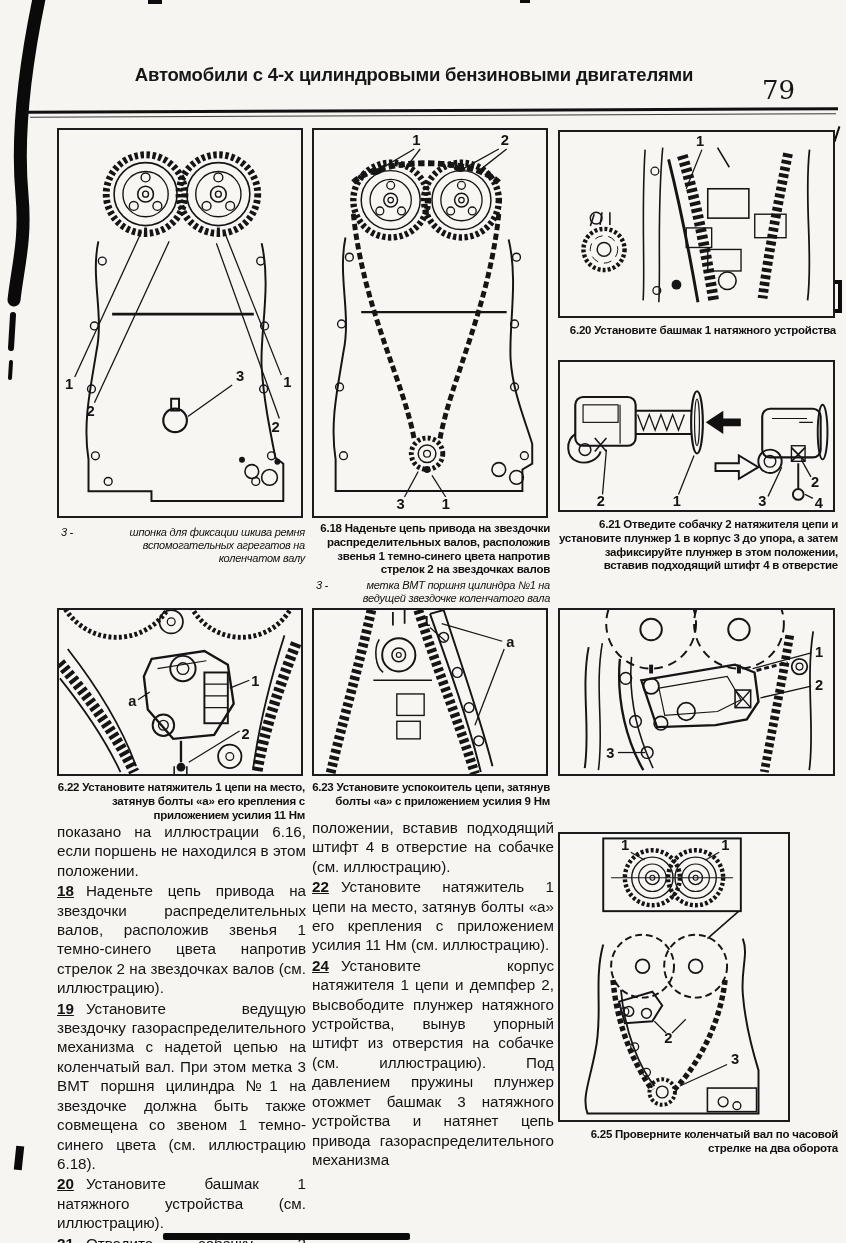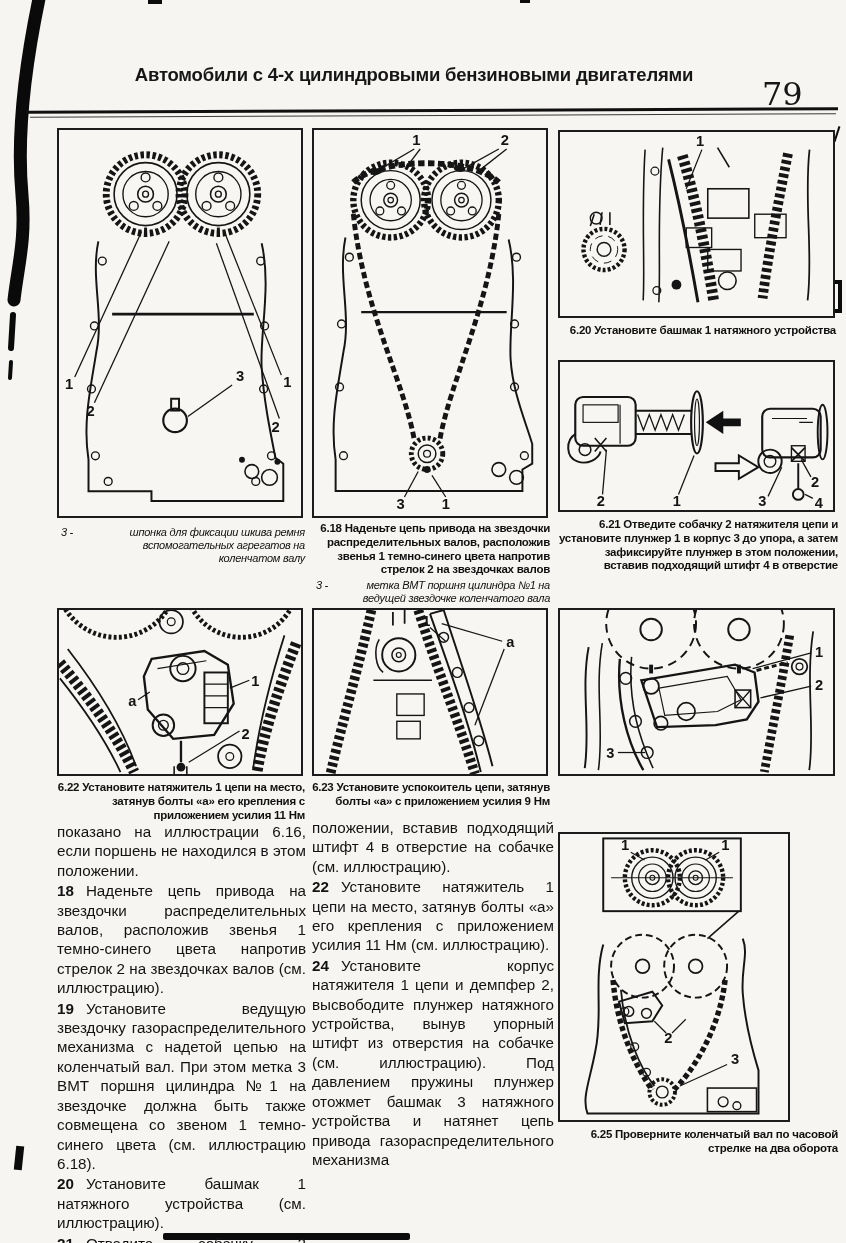--- a/index.html
+++ b/index.html
@@ -2,37 +2,37 @@
 <html><head>
 <meta charset="utf-8">
 <style>
   html,body{margin:0;padding:0;background:#9a9a9a;}
   .page{position:relative;width:846px;height:1243px;margin:0 auto;background:#f6f5f1;
         overflow:hidden;font-family:"Liberation Sans",sans-serif;color:#161616;}
   .abs{position:absolute;}
   
   .hdr-title{position:absolute;left:96px;top:64px;width:636px;text-align:center;
              font-weight:bold;font-size:18.5px;letter-spacing:-0.2px;}
-  .hdr-num{position:absolute;left:762px;top:75px;font-size:32px;font-family:"DejaVu Serif",serif;}
+  .hdr-num{position:absolute;left:762px;top:75px;font-size:26px;font-family:"DejaVu Serif",serif;}
   .rule1{position:absolute;left:26px;top:109px;width:812px;height:3px;background:#101010;transform:rotate(-0.25deg);}
   .rule2{position:absolute;left:30px;top:115px;width:806px;height:1px;background:#3a3a3a;transform:rotate(-0.25deg);}
   
   .fig{position:absolute;border:2px solid #1c1c1c;background:#f7f6f2;box-sizing:border-box;}
   .fig svg{display:block;width:100%;height:100%;}
   svg text{font-family:"Liberation Sans",sans-serif;font-weight:bold;font-size:15px;fill:#141414;}
   
   .cap{position:absolute;font-weight:bold;font-size:11.5px;line-height:13.8px;
        letter-spacing:-0.25px;text-align:right;color:#101010;}
   .note{display:flex;gap:7px;font-weight:normal;font-style:italic;font-size:11px;
         line-height:13px;margin-top:2px;}
   .note-key{flex:0 0 16px;}
   
   .col{position:absolute;font-size:15.2px;line-height:19.4px;text-align:justify;color:#131313;}
   .col p{margin:0 0 1px 0;}
-  .pnum{margin-right:12px;}
+  .pnum{margin-right:12px;text-decoration:underline;}
   .pnum:empty{margin-right:0;}
   
   .tab{position:absolute;left:797px;top:280px;width:45px;height:33px;border:4px solid #0b0b0b;
        background:#f6f5f1;display:flex;align-items:center;justify-content:center;
        font-weight:bold;font-size:21px;box-sizing:border-box;letter-spacing:-1px;}
   
   .bar-bottom{position:absolute;left:163px;top:1233px;width:247px;height:7px;background:#0b0b0b;border-radius:2px;}
   .tick-left{position:absolute;left:15px;top:1146px;width:8px;height:24px;background:#0b0b0b;transform:rotate(6deg);}
   .m-top1{position:absolute;left:148px;top:0;width:14px;height:4px;background:#0c0c0c;}
   .m-top2{position:absolute;left:520px;top:0;width:10px;height:3px;background:#0c0c0c;}

